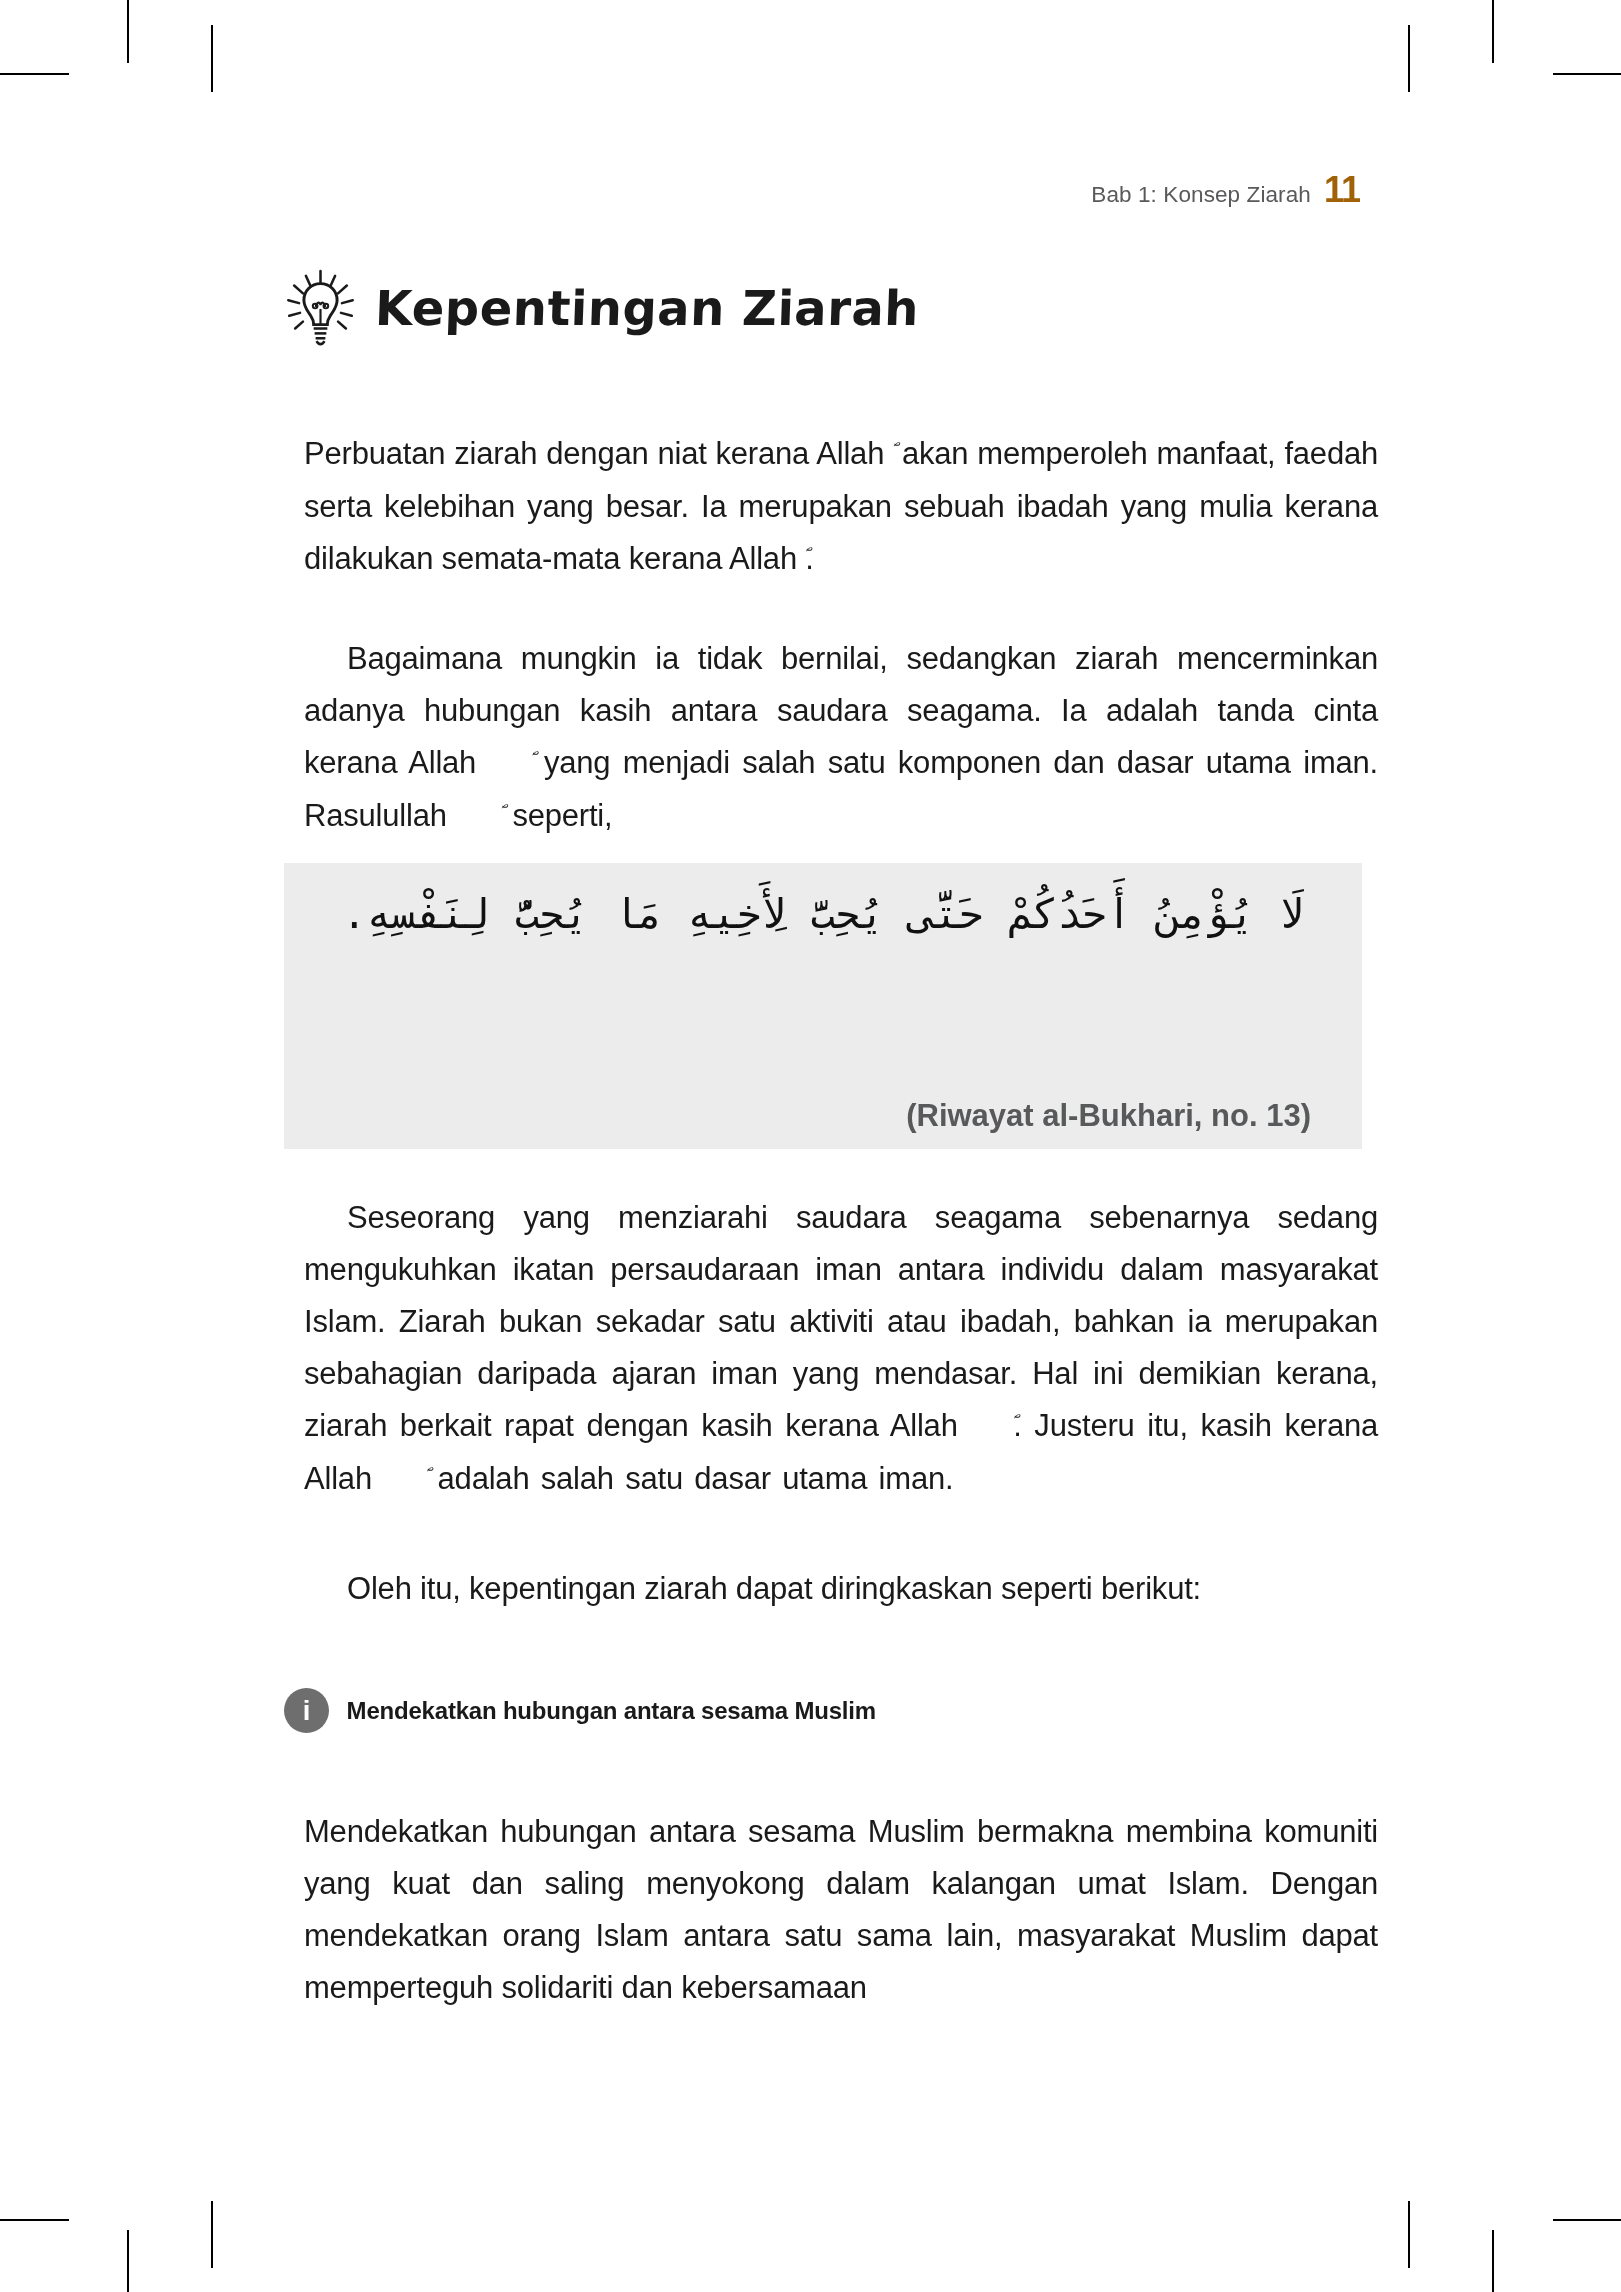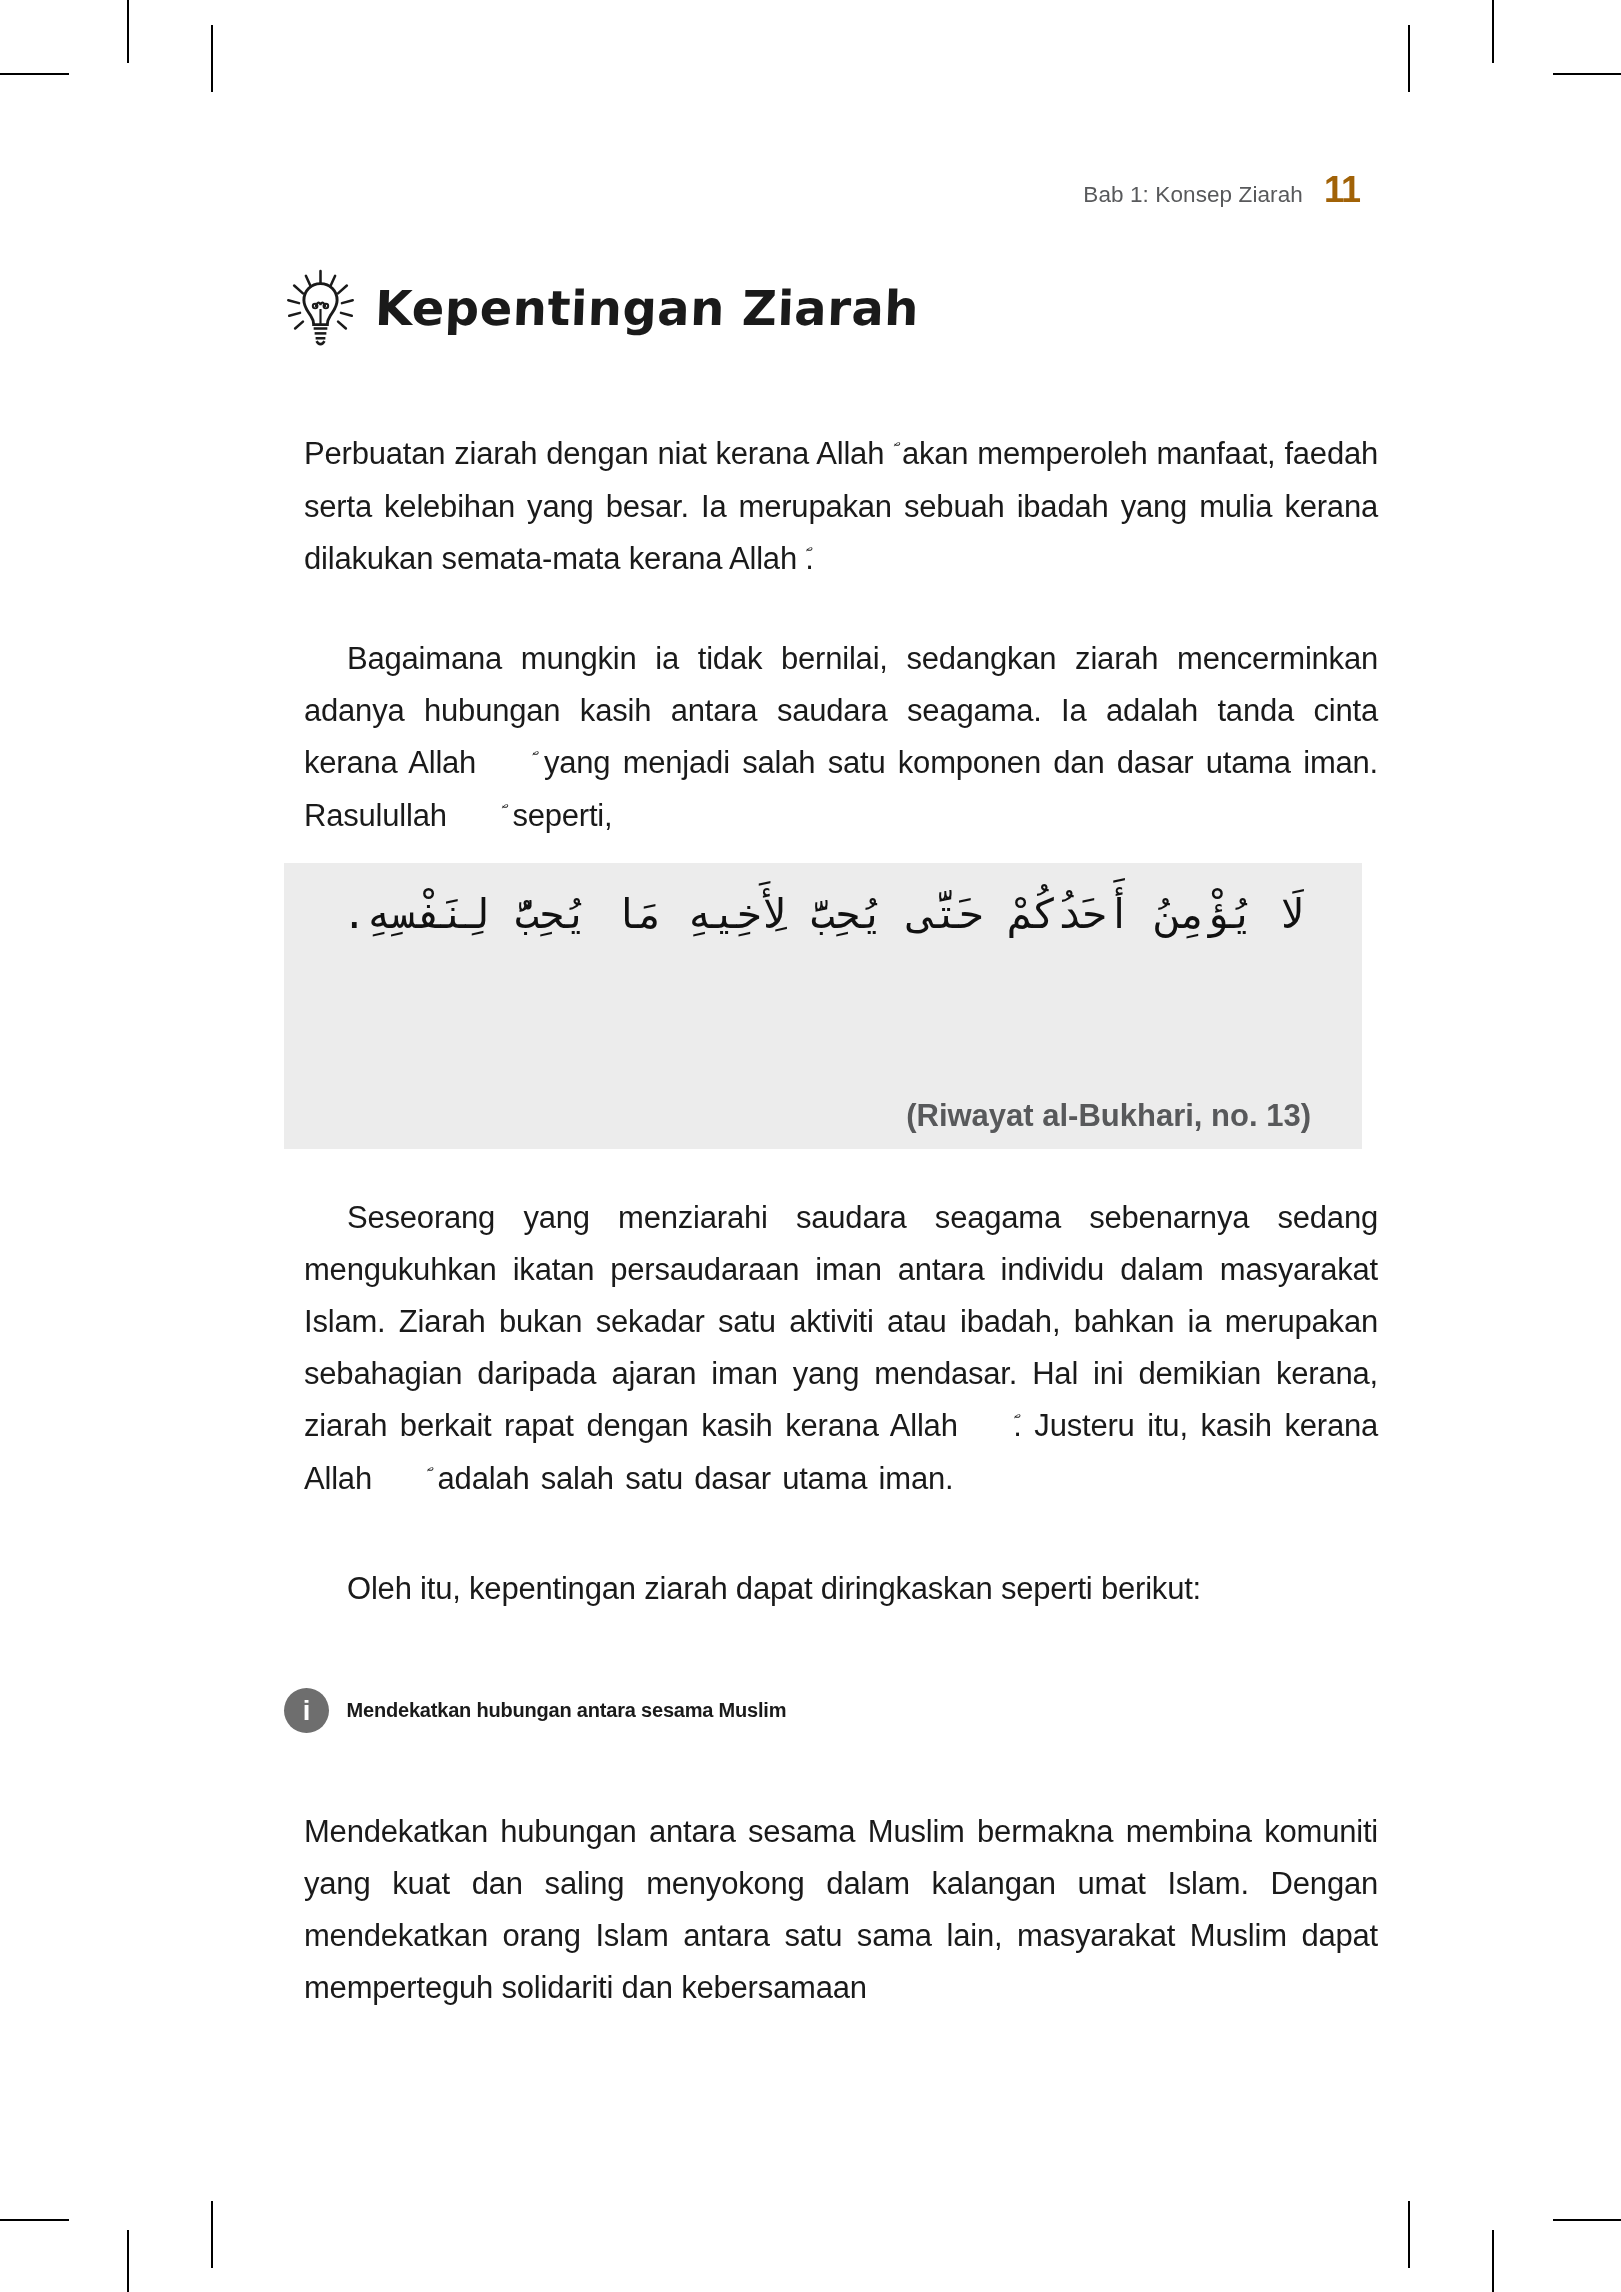--- a/index.html
+++ b/index.html
@@ -46,21 +46,21 @@
   .cm-br-inner-v { left: 1408px; top: 2201px; height: 67px; }
   .cm-br-h       { left: 1553px; top: 2219px; width: 69px;  }
 
   
   .running-head {
     position: absolute;
     right: 261px;
     top: 169px;
     display: flex;
     align-items: baseline;
-    gap: 21px;
+    gap: 13px;
   }
   .running-head .chapter {
     font-size: 22.5px;
     color: #58595b;
     letter-spacing: 0.1px;
     white-space: nowrap;
   }
   .running-head .folio {
     font-size: 36px;
     font-weight: bold;
@@ -195,21 +195,21 @@
     display: flex;
     align-items: center;
     justify-content: center;
     font-size: 27.4px;
     font-weight: bold;
     flex: 0 0 auto;
     line-height: 1;
     font-family: "Liberation Sans", sans-serif;
   }
   .sub-heading .sh-text {
-    font-size: 20px;
+    font-size: 24px;
     font-weight: bold;
     color: #1a1a1a;
     letter-spacing: -0.2px;
     text-align: center;
   }
 </style>
 </head>
 <body>
 
 <div class="page">

